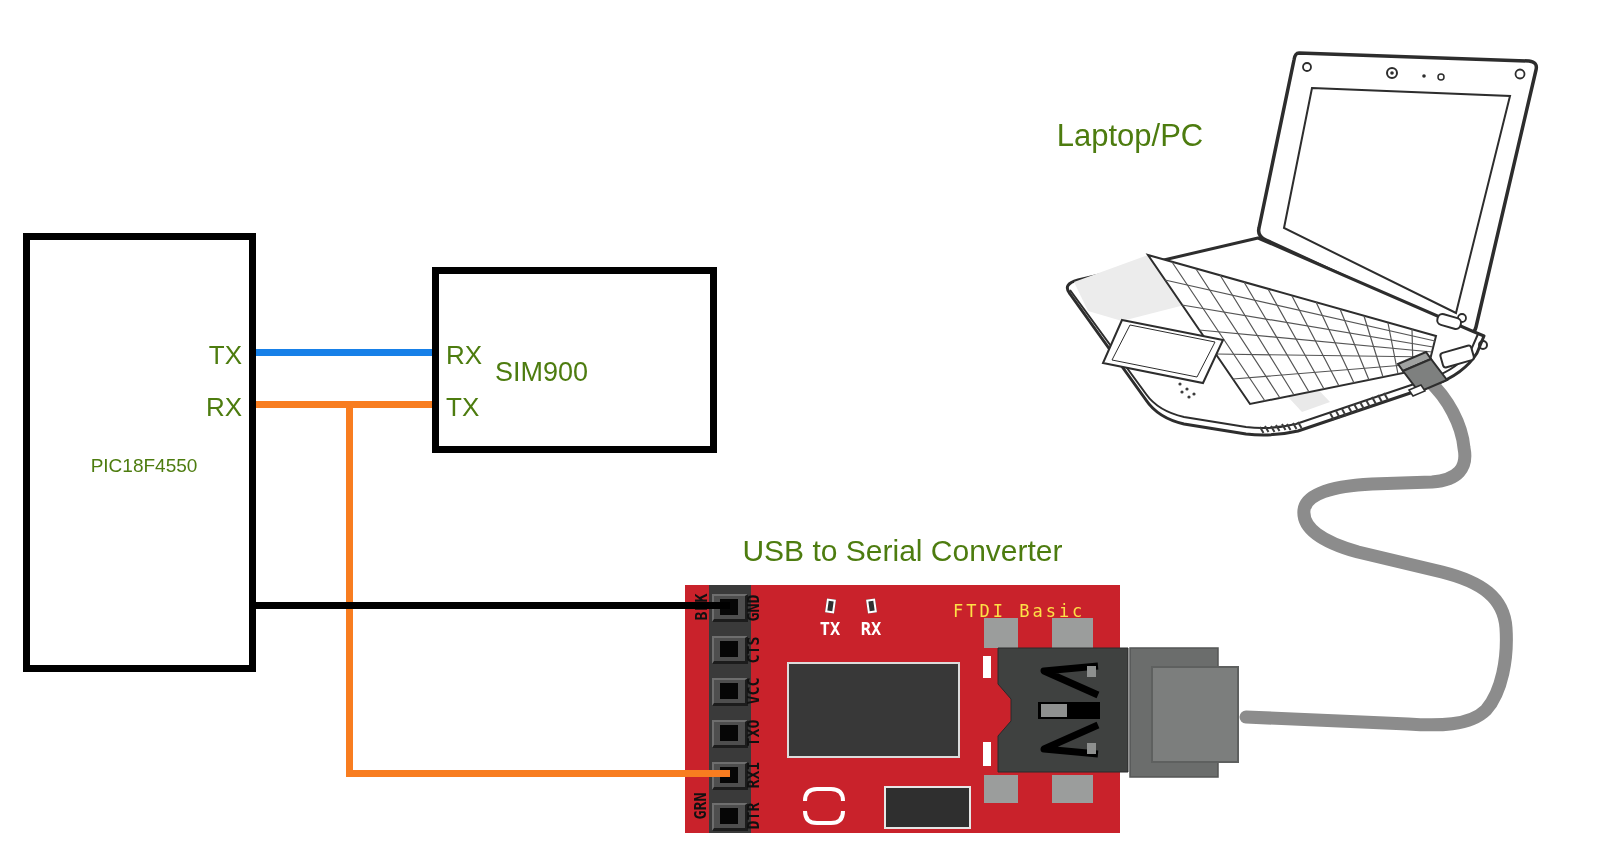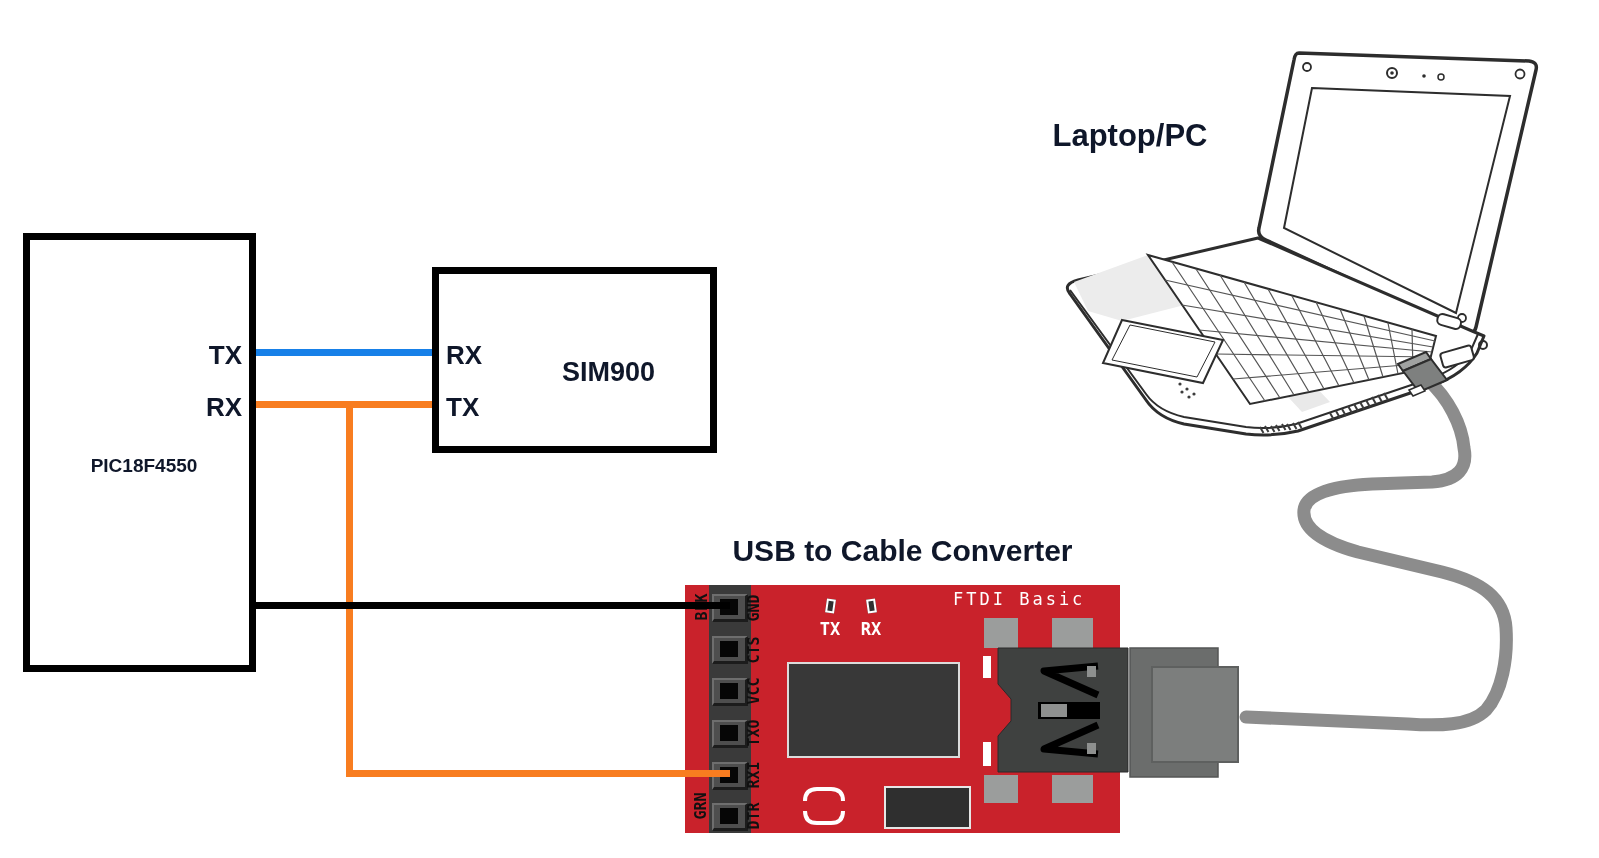--- a/index.html
+++ b/index.html
@@ -29,30 +29,30 @@
             transform:rotate(-90deg);font-family:"DejaVu Sans Mono",monospace;
             font-size:15px;font-weight:bold;color:#111;}
   .sidelabel{position:absolute;width:44px;height:14px;line-height:14px;text-align:center;
              transform:rotate(-90deg);font-family:"DejaVu Sans Mono",monospace;
              font-size:15px;font-weight:bold;color:#111;}
   #ic-chip{position:absolute;left:102px;top:77px;width:173px;height:96px;background:#383838;
            border:2px solid #dcdcdc;box-sizing:border-box;}
   .led{position:absolute;top:14px;width:9px;height:14px;border:2px solid #fff;background:#303030;box-sizing:border-box;}
   .silk{position:absolute;top:34px;font-family:"DejaVu Sans Mono",monospace;font-size:17px;
         font-weight:bold;color:#fff;text-align:center;}
-  #brand-label{position:absolute;left:268px;top:4px;width:140px;font-family:"DejaVu Sans Mono",monospace;
-               font-size:17px;color:#ffffff;letter-spacing:3px;white-space:nowrap;}
+  #brand-label{position:absolute;left:268px;top:16px;width:140px;font-family:"DejaVu Sans Mono",monospace;
+               font-size:17px;color:#fde047;letter-spacing:3px;white-space:nowrap;}
   .pad{position:absolute;background:#9b9d9c;}
   
-  .title{position:absolute;font-weight:bold;color:#0f172a;text-align:center;z-index:7;}
+  .title{position:absolute;font-weight:normal;color:#4d7c0f;text-align:center;z-index:7;}
   #converter-title{left:665px;top:534px;width:475px;font-size:30px;}
   #laptop-title{left:1020px;top:118px;width:220px;font-size:31px;}
   #cable-label{left:1328px;top:634px;width:185px;font-size:30px;}
   #pic-name{left:54px;top:455px;width:180px;text-align:center;font-size:19px;}
-  #sim-name{left:495px;top:357px;width:160px;text-align:right;font-size:27px;}
+  #sim-name{left:495px;top:357px;width:160px;text-align:left;font-size:27px;}
   #pic-tx{left:190px;top:340px;width:52px;text-align:right;}
   #pic-rx{left:190px;top:392px;width:52px;text-align:right;}
   #sim-rx{left:446px;top:340px;width:60px;text-align:left;}
   #sim-tx{left:446px;top:392px;width:60px;text-align:left;}
   #overlay-svg{position:absolute;left:0;top:0;z-index:4;pointer-events:none;}
 </style>
 </head>
 <body>
 
 <div id="canvas">
@@ -66,21 +66,21 @@
   <div id="sim-rx" class="boxlabel pinlbl title">RX</div>
   <div id="sim-tx" class="boxlabel pinlbl title">TX</div>
   <div id="sim-name" class="boxlabel title">SIM900</div>
 
   <div id="wire-blue" class="wire"></div>
   <div id="wire-orange-h1" class="wire"></div>
   <div id="wire-orange-v" class="wire"></div>
   <div id="wire-orange-h2" class="wire"></div>
   <div id="wire-black" class="wire"></div>
 
-  <div id="converter-title" class="title">USB to Cable Converter</div>
+  <div id="converter-title" class="title">USB to Serial Converter</div>
   <div id="ftdi-board">
     <div id="pin-strip"></div>
     <div class="pin" style="top:9px">
         <div class="hole"></div>
       </div>
     <div class="pin" style="top:51px">
         <div class="hole"></div>
       </div>
     <div class="pin" style="top:93px">
         <div class="hole"></div>

